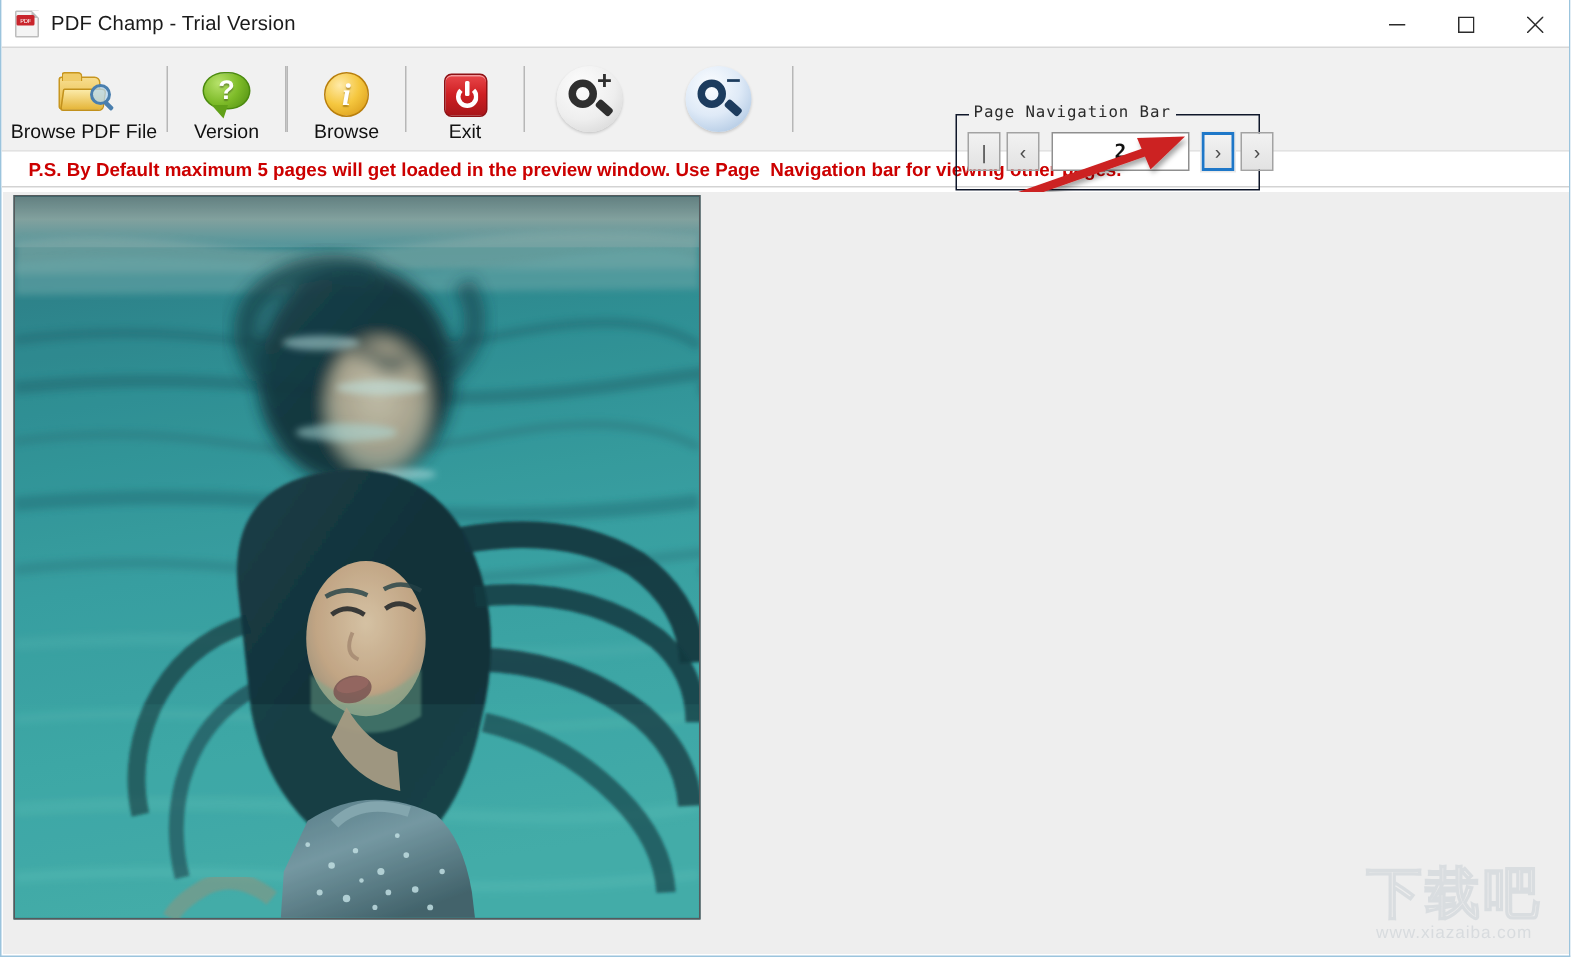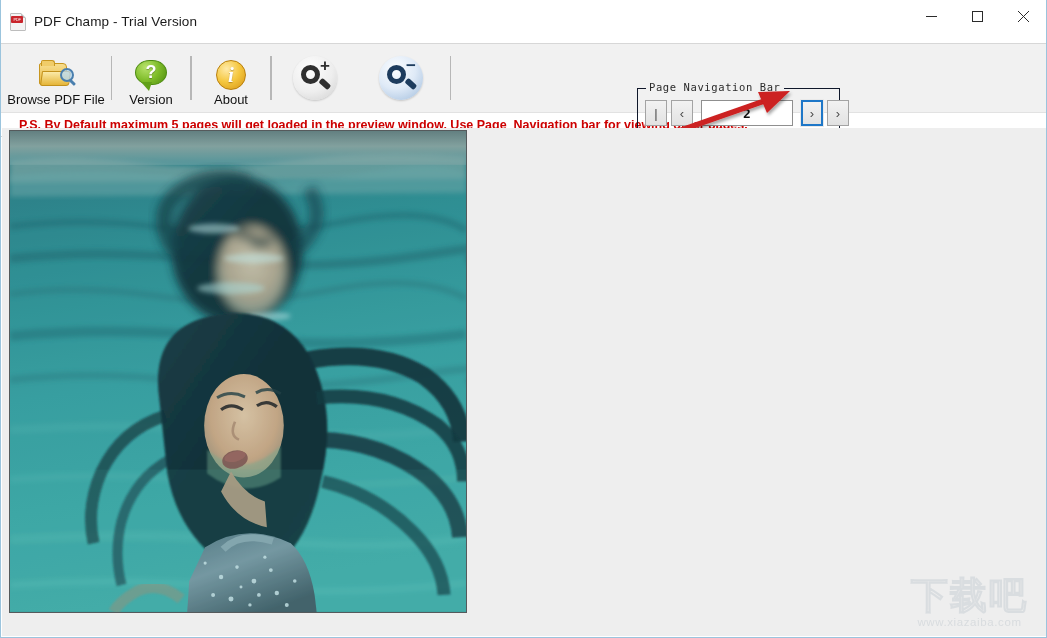--- a/index.html
+++ b/index.html
@@ -14,21 +14,21 @@
     width: 1047px; height: 638px;
     background: #ffffff;
     border: 1px solid #9bc4dd;
     border-top: none;
     overflow: hidden;
   }
 
   
   .titlebar {
     position: relative;
-    height: 44px;
+    height: 32px;
     background: #ffffff;
     border-bottom: 1px solid #d7d7d7;
     display: flex; align-items: center;
   }
   .title-icon {
     width: 16px; height: 18px; margin-left: 9px; margin-right: 8px;
     position: relative; flex: 0 0 auto;
   }
   .title-icon .sheet {
     position: absolute; inset: 0;
@@ -375,25 +375,34 @@
 
 
     <div class="sep"></div>
 
     <div class="tbtn">
       <div class="glyph">
         <div class="ico-info">
             <div class="i">i</div>
           </div>
       </div>
-      <div class="lbl">About</div>
+      <div class="lbl">Browse</div>
     </div>
 
     <div class="sep"></div>
 
+    <div class="tbtn">
+      <div class="glyph">
+        <div class="ico-power">
+            <div class="ring"></div>
+            <div class="stem"></div>
+          </div>
+      </div>
+      <div class="lbl">Exit</div>
+    </div>
 
     <div class="sep"></div>
 
     <div class="zoombtn">
       <div class="ico-zoom plus">
         <div class="lens"></div>
           <div class="stick"></div>
         <div class="sign">+</div>
       </div>
     </div>

